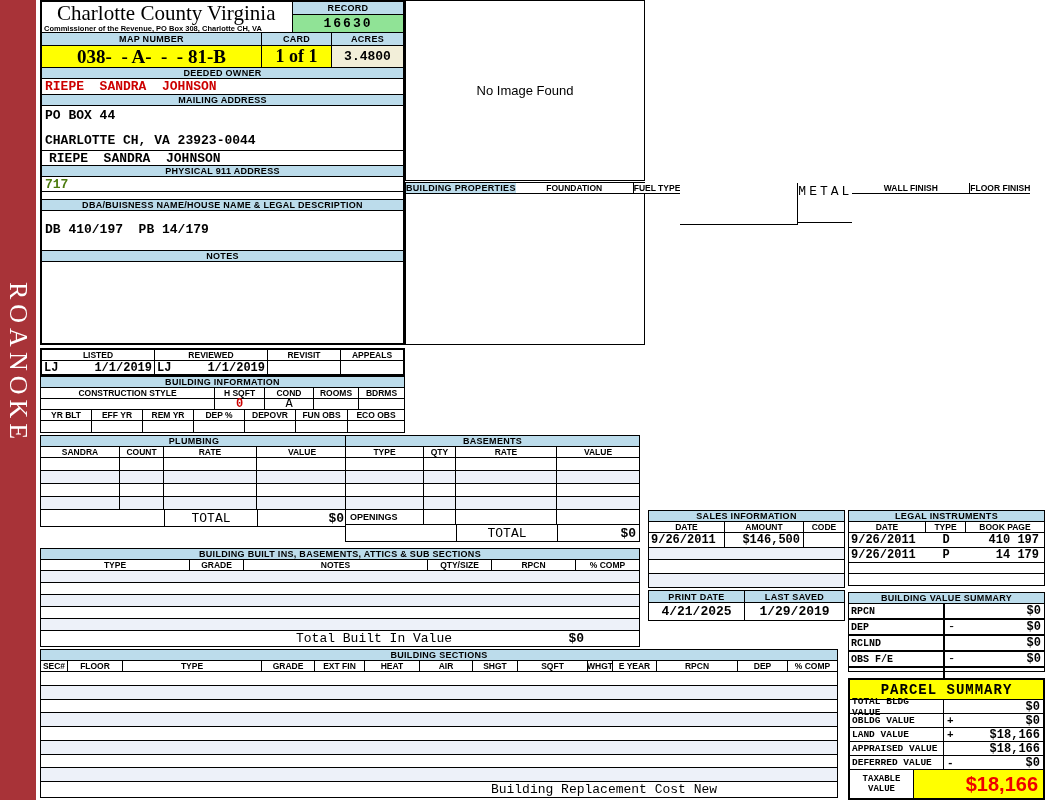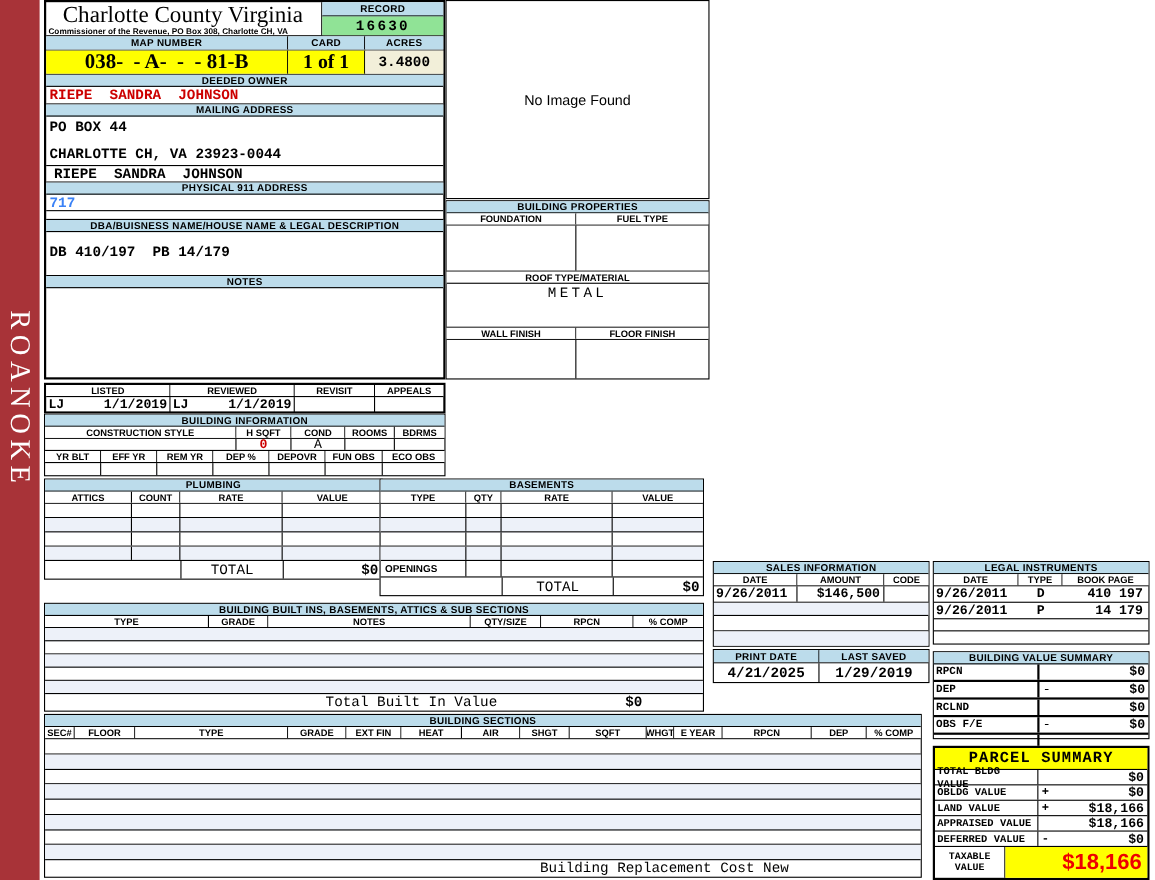--- a/index.html
+++ b/index.html
@@ -62,21 +62,21 @@
 
     <div class="r sh" style="height:11px">MAILING ADDRESS</div>
     <div class="r" style="height:45px;flex-direction:column;justify-content:space-between;padding:2px 0 2px 3px">
       <div class="mb" style="font-size:13px">PO BOX 44</div>
       <div class="mb" style="font-size:13px">CHARLOTTE CH, VA 23923-0044</div>
     </div>
 
     <div class="r mb vcell" style="height:15px;font-size:13px;padding-left:7px;white-space:pre">RIEPE  SANDRA  JOHNSON</div>
 
     <div class="r sh" style="height:11px">PHYSICAL 911 ADDRESS</div>
-    <div class="r mb vcell" style="height:15px;font-size:13px;color:#3b82f6;padding-left:3px">717</div>
+    <div class="r mb vcell" style="height:15px;font-size:13px;color:#4d7c0f;padding-left:3px">717</div>
 
     <div class="r" style="height:8px"></div>
 
     <div class="r sh" style="height:11px">DBA/BUISNESS NAME/HOUSE NAME &amp; LEGAL DESCRIPTION</div>
     <div class="r mb" style="height:40px;font-size:13px;padding:11px 0 0 3px;white-space:pre">DB 410/197  PB 14/179</div>
 
     <div class="r sh" style="height:11px">NOTES</div>
     <div class="rn" style="flex:1"></div>
   </div>
 
@@ -133,21 +133,21 @@
       <div class="c" style="width:51px"></div>
       <div class="c" style="width:51px"></div>
       <div class="c" style="width:52px"></div>
       <div style="flex:1"></div>
     </div>
   </div>
 
   <div class="box" style="left:40px;top:435px;width:308px;height:92px;display:flex;flex-direction:column">
     <div class="r sh" style="height:11px">PLUMBING</div>
     <div class="r" style="height:11px">
-      <div class="chc" style="width:79px">ATTICS</div>
+      <div class="chc" style="width:79px">SANDRA</div>
       <div class="chc" style="width:44px">COUNT</div>
       <div class="chc" style="width:93px">RATE</div>
       <div class="chc chl" style="flex:1">VALUE</div>
     </div>
     <div class="r" style="height:13px">
         <div class="c" style="width:79px"></div>
         <div class="c" style="width:44px"></div>
         <div class="c" style="width:93px"></div>
         <div style="flex:1"></div>
       </div>
@@ -268,21 +268,21 @@
     <div class="r st" style="height:14px"></div>
     <div class="r" style="height:14px"></div>
     <div class="r st" style="height:14px"></div>
     <div class="rn vcell m" style="flex:1;font-size:13px;justify-content:center;padding-left:330px">Building Replacement Cost New</div>
   </div>
 
   <div class="box vcell" style="left:405px;top:0;width:240px;height:181px;justify-content:center">
     <span style="font-size:13px">No Image Found</span>
   </div>
 
-  <div class="box" style="left:405px;top:182px;width:240px;height:163px;display:flex;flex-direction:column">
+  <div class="box" style="left:405px;top:182px;width:240px;height:163px;display:flex;flex-direction:row">
     <div class="r sh" style="height:11px">BUILDING PROPERTIES</div>
     <div class="r" style="height:11px">
       <div class="chc" style="width:118px">FOUNDATION</div>
       <div class="chc chl" style="flex:1">FUEL TYPE</div>
     </div>
     <div class="r" style="height:42px">
       <div class="c" style="width:118px"></div>
       <div style="flex:1"></div>
     </div>
     <div class="r chc chl" style="height:11px">ROOF TYPE/MATERIAL</div>

